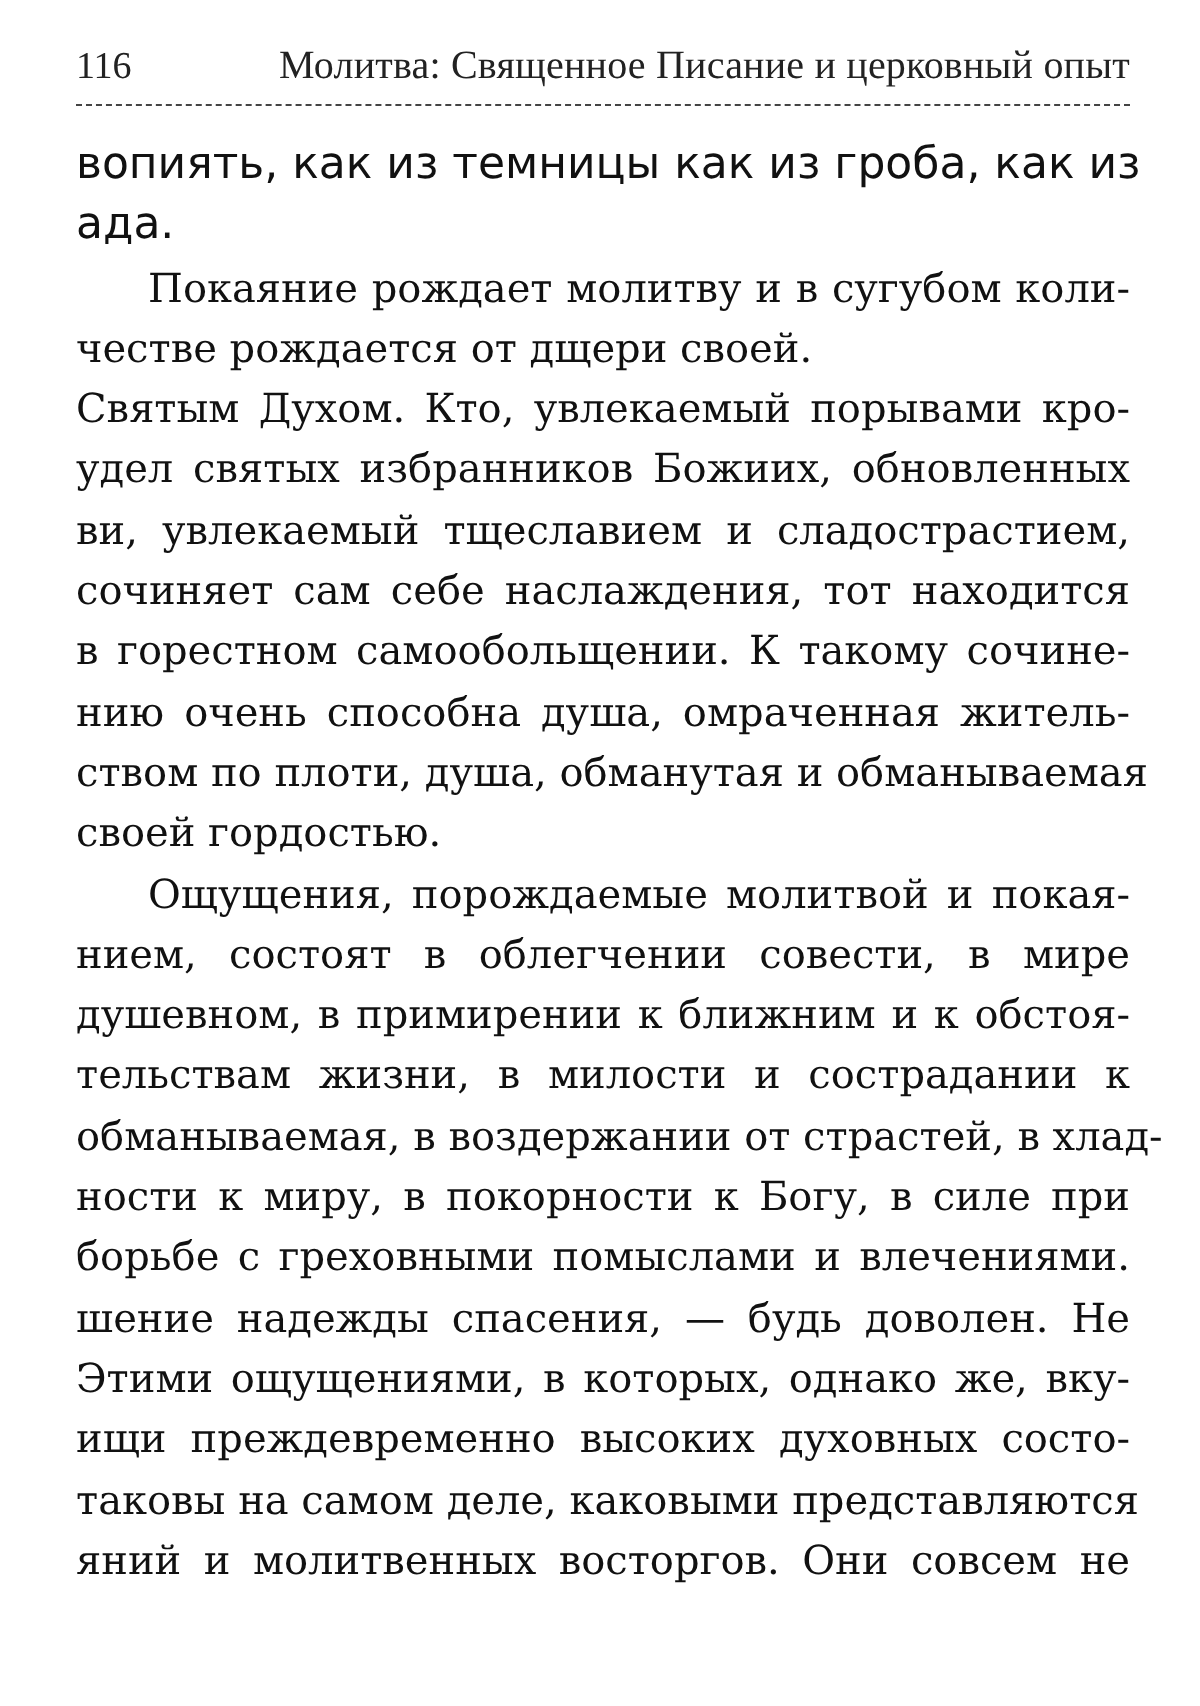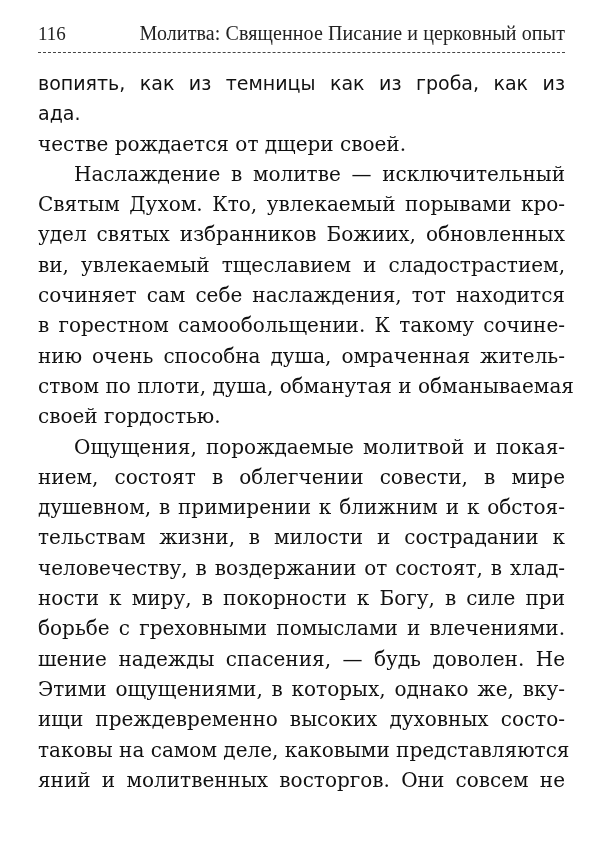--- a/index.html
+++ b/index.html
@@ -18,56 +18,56 @@
   }
   .body-text {
     position: absolute; top: 68px; left: 0; width: 527px;
     font-family: "DejaVu Serif", serif; font-size: 20px; line-height: 30.3px;
     text-align: justify; color: #111;
   }
   .body-text p { margin: 0; }
   .line { display: block; text-align: justify; text-align-last: justify; white-space: nowrap; height: 30.3px; }
   .line.last { text-align-last: left; }
   .line.indent { padding-left: 36px; }
-  .line.sans { font-family: "DejaVu Sans", sans-serif; font-size: 19px; }
+  .line.sans { font-family: "DejaVu Sans", sans-serif; font-size: 22px; }
 </style>
 </head>
 <body>
 
 <div class="page">
   <div class="running-head">
     <span class="page-number">116</span>
     <span class="running-title">Молитва: Священное Писание и церковный опыт</span>
   </div>
   <div class="head-rule"></div>
   <div class="body-text" id="body-text">
       <p>
         <span class="line sans">вопиять, как из темницы как из гроба, как из</span>
         <span class="line last sans">ада.</span>
       </p>
       <p>
+        <span class="line indent">Покаяние рождает молитву и в сугубом коли-</span>
         <span class="line last">честве рождается от дщери своей.</span>
       </p>
       <p>
-        <span class="line indent">Наслаждение в молитве — исключительный</span>
         <span class="line">Святым Духом. Кто, увлекаемый порывами кро-</span>
         <span class="line">удел святых избранников Божиих, обновленных</span>
         <span class="line">ви, увлекаемый тщеславием и сладострастием,</span>
         <span class="line">сочиняет сам себе наслаждения, тот находится</span>
         <span class="line">в горестном самообольщении. К такому сочине-</span>
         <span class="line">нию очень способна душа, омраченная житель-</span>
         <span class="line">ством по плоти, душа, обманутая и обманываемая</span>
         <span class="line last">своей гордостью.</span>
       </p>
       <p>
         <span class="line indent">Ощущения, порождаемые молитвой и покая-</span>
         <span class="line">нием, состоят в облегчении совести, в мире</span>
         <span class="line">душевном, в примирении к ближним и к обстоя-</span>
         <span class="line">тельствам жизни, в милости и сострадании к</span>
-        <span class="line">человечеству, в воздержании от состоят, в хлад-</span>
+        <span class="line">обманываемая, в воздержании от страстей, в хлад-</span>
         <span class="line">ности к миру, в покорности к Богу, в силе при</span>
         <span class="line">борьбе с греховными помыслами и влечениями.</span>
         <span class="line">шение надежды спасения, — будь доволен. Не</span>
         <span class="line">Этими ощущениями, в которых, однако же, вку-</span>
         <span class="line">ищи преждевременно высоких духовных состо-</span>
         <span class="line">таковы на самом деле, каковыми представляются</span>
         <span class="line">яний и молитвенных восторгов. Они совсем не</span>
       </p>
     </div>
 </div>

